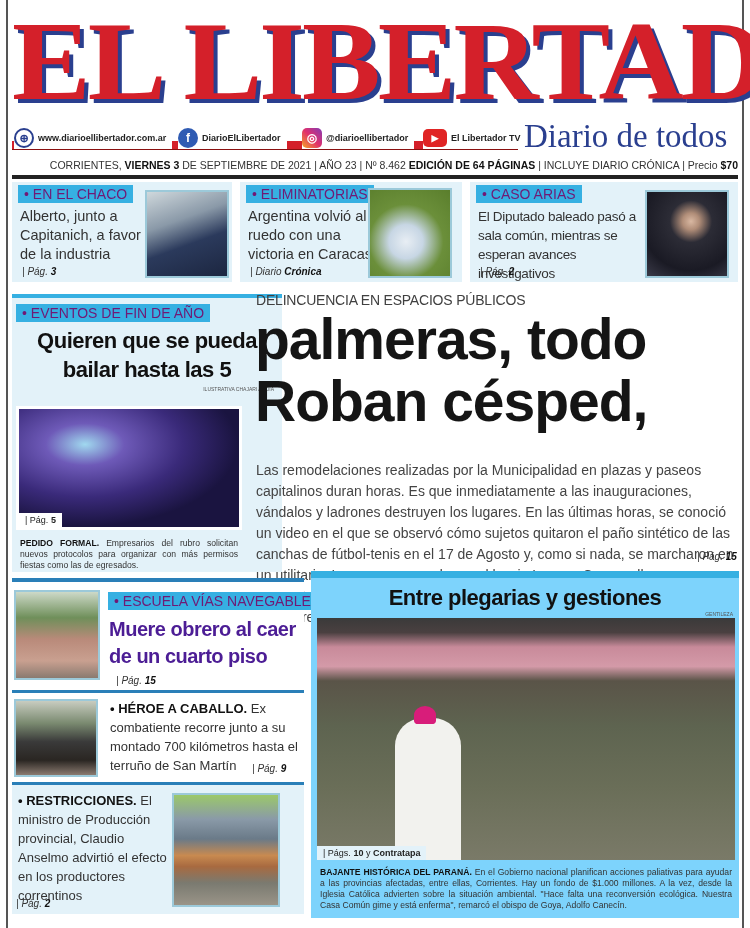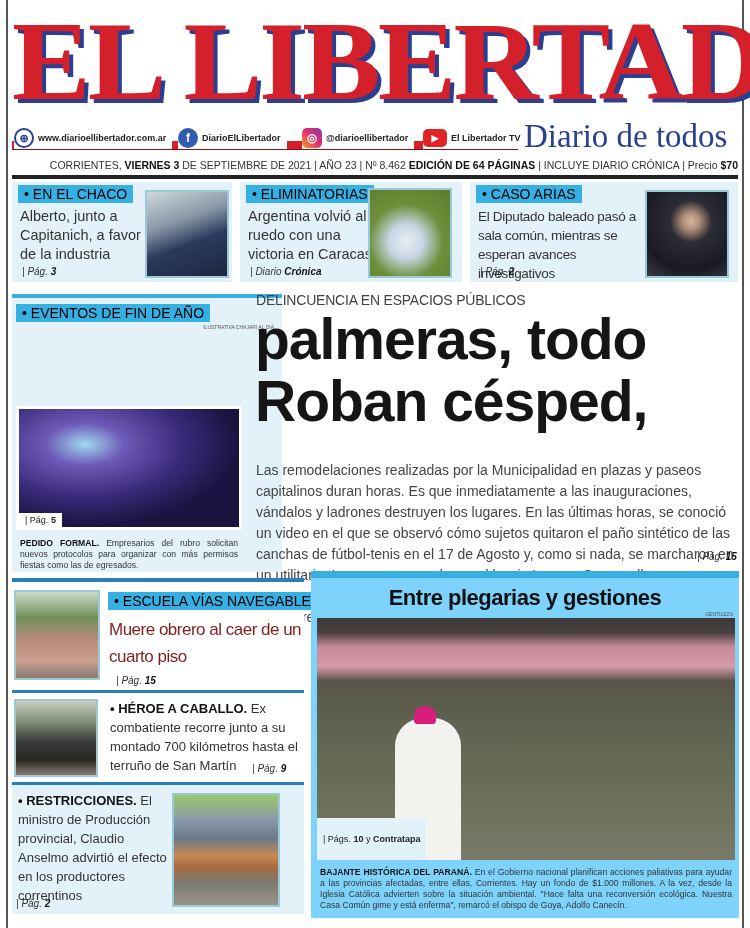--- a/index.html
+++ b/index.html
@@ -18,21 +18,21 @@
   .ic-fb { background: #2f5bb3; }
   .ic-ig { background: linear-gradient(45deg,#f5a623,#e1306c,#833ab4); border-radius: 5px !important; }
   .ic-yt { background: #e02424; border-radius: 5px !important; width: 24px !important; height: 18px !important; font-size: 9px !important; }
   .tagline { position: absolute; left: 524px; top: 118px; font-family: "Liberation Serif", serif; font-size: 33px; color: #2a3f8f; white-space: nowrap; }
   .dateline { position: absolute; left: 12px; top: 159px; width: 726px; text-align: right; font-size: 10.5px; color: #333; white-space: nowrap; }
   .dateline b { color: #111; }
   .rule { position: absolute; left: 12px; top: 175px; width: 726px; height: 4px; background: #222; }
 
   
   .teaser { position: absolute; top: 182px; height: 100px; background: #e3f2f9; }
-  .kicker { display: inline-block; background: #36b0e2; color: #000000; font-size: 14px; padding: 1px 6px 1px 6px; white-space: nowrap; }
+  .kicker { display: inline-block; background: #36b0e2; color: #701a75; font-size: 14px; padding: 1px 6px 1px 6px; white-space: nowrap; }
   .kicker::before { content: "• "; }
   .teaser .title { font-size: 14.5px; line-height: 19px; color: #333; margin: 4px 0 0 8px; }
   .pag { font-size: 10px; color: #333; font-style: italic; }
   .pag b { color: #111; }
   .photo { position: absolute; border: 2px solid #9cc9d9; }
 
   
   .lcol { position: absolute; left: 12px; top: 294px; width: 270px; height: 278px; background: #e3f2f9; border-top: 4px solid #36b0e2; }
   .big-head { font-weight: bold; color: #111; text-align: center; letter-spacing: -0.5px; }
 
@@ -94,41 +94,42 @@
 </div>
 <div class="teaser" style="left:470px;width:268px">
   <div style="margin:3px 0 0 6px"><span class="kicker">CASO ARIAS</span></div>
   <div class="title" style="width:170px;font-size:13.5px;letter-spacing:-0.3px">El Diputado baleado pasó a sala común, mientras se esperan avances investigativos</div>
   <div class="pag" style="position:absolute;left:10px;top:84px"><span>| Pág.</span> <b>2</b></div>
   <div class="photo" style="left:175px;top:8px;width:84px;height:88px;background:radial-gradient(circle at 55% 35%,#d9b8a2 0%,#b08d78 12%,#2c2c36 30%,#1a1a24 70%,#3a3a48 100%)"></div>
 </div>
 
 <div class="lcol">
   <div style="margin:6px 0 0 4px"><span class="kicker">EVENTOS DE FIN DE AÑO</span></div>
+  <div class="big-head" style="font-size:22px;line-height:29px;margin-top:4px">Quieren que se pueda bailar hasta las 5</div>
   <div style="text-align:right;font-size:5px;color:#555;padding-right:8px;margin-top:2px">ILUSTRATIVA CHAJARI AL DIA</div>
   <div class="photo" style="position:absolute;left:4px;top:108px;width:226px;height:124px;border:3px solid #fff;background:radial-gradient(ellipse at 30% 30%,#a0d8ef 0%,#6e5ab8 18%,#3a2a7a 45%,#1a1440 70%),linear-gradient(90deg,#2a1a50,#7a2a4a 40%,#c8b840 75%,#3a2a6a)">
     <div style="position:absolute;left:0;bottom:0;background:#fff;padding:2px 6px;font-size:9px"><span>| Pág.</span> <b>5</b></div>
   </div>
   <div style="position:absolute;left:8px;top:240px;width:218px;font-size:8.6px;line-height:11px;color:#333;text-align:justify">
     <b style="color:#111">PEDIDO FORMAL.</b> <span>Empresarios del rubro solicitan nuevos protocolos para organizar con más permisos fiestas como las de egresados.</span>
   </div>
 </div>
 
 <div class="main-kicker">DELINCUENCIA EN ESPACIOS PÚBLICOS</div>
 <div class="main-head">
   <div>palmeras, todo</div>
   <div>Roban césped,</div>
 </div>
 <div class="main-body">Las remodelaciones realizadas por la Municipalidad en plazas y paseos capitalinos duran horas. Es que inmediatamente a las inauguraciones, vándalos y ladrones destruyen los lugares. En las últimas horas, se conoció un video en el que se observó cómo sujetos quitaron el paño sintético de las canchas de fútbol-tenis en el 17 de Agosto y, como si nada, se marcharon en un utilitario. La semana pasada, en el barrio Laguna Seca se llevaron elementos de gimnasia y rompieron los aparatos. Hasta las plantas desaparecieron.</div>
 <div class="pag main-pag"><span>| Pág.</span> <b>15</b></div>
 
 <div class="bl" style="top:578px;height:108px;border-top:4px solid #2a7fb8;background:#fff">
   <div class="photo" style="left:2px;top:8px;width:86px;height:90px;background:linear-gradient(180deg,#cdd9c8 0%,#6f8f5a 30%,#b98a7a 55%,#c9a090 80%,#8a7a70 100%)"></div>
   <div style="position:absolute;left:96px;top:10px"><span class="kicker">ESCUELA VÍAS NAVEGABLES</span></div>
-  <div style="position:absolute;left:97px;top:34px;width:196px;font-size:17px;line-height:27px;font-weight:normal;color:#7f1d1d;letter-spacing:-0.5px">Muere obrero al caer de un cuarto piso</div>
+  <div style="position:absolute;left:97px;top:34px;width:196px;font-size:20px;line-height:27px;font-weight:bold;color:#4c1d95;letter-spacing:-0.5px">Muere obrero al caer de un cuarto piso</div>
   <div class="pag" style="position:absolute;left:104px;top:93px"><span>| Pág.</span> <b>15</b></div>
 </div>
 <div class="bl" style="top:690px;height:88px;border-top:3px solid #2a7fb8;background:#fff">
   <div class="photo" style="left:2px;top:6px;width:84px;height:78px;background:linear-gradient(180deg,#c8ccc0 0%,#7a8a70 30%,#3a3a3a 55%,#2a2622 80%,#8a7a70 100%)"></div>
   <div style="position:absolute;left:98px;top:6px;width:190px;font-size:13px;line-height:19px;color:#333">
     <b style="color:#111">• HÉROE A CABALLO.</b> <span>Ex combatiente  recorre junto a su montado 700 kilómetros hasta el terruño de San Martín</span>
   </div>
   <div class="pag" style="position:absolute;left:240px;top:70px"><span>| Pág.</span> <b>9</b></div>
 </div>
 <div class="bl" style="top:782px;height:132px;border-top:3px solid #2a7fb8;background:#e3f2f9">
@@ -138,18 +139,18 @@
   <div class="pag" style="position:absolute;left:4px;top:113px"><span>| Pág.</span> <b>2</b></div>
   <div class="photo" style="left:160px;top:8px;width:108px;height:114px;background:linear-gradient(180deg,#9bc86a 0%,#8a9aa8 22%,#6a7a88 40%,#c88a50 55%,#a86a40 65%,#7a7a70 80%,#9a9488 100%)"></div>
 </div>
 
 <div class="bottom-right">
   <div class="big-head" style="font-size:22px;line-height:28px;margin-top:6px">Entre plegarias y gestiones</div>
   <div style="position:absolute;right:6px;top:33px;font-size:5px;color:#555">GENTILEZA</div>
   <div style="position:absolute;left:6px;top:40px;width:418px;height:242px;background:linear-gradient(180deg,#3a3a3a 0%,#4a4040 6%,#c88a9a 12%,#d49aa8 20%,#5a5448 26%,#5e6450 45%,#6a6e58 70%,#7a7a68 100%)">
     <div style="position:absolute;left:78px;top:100px;width:66px;height:142px;background:#f2f2ee;border-radius:28px 28px 0 0"></div>
     <div style="position:absolute;left:97px;top:88px;width:22px;height:18px;background:#d81d7a;border-radius:50% 50% 20% 20%"></div>
-    <div style="position:absolute;left:0;bottom:0;background:#e3f2f9;padding:16px 6px;font-size:9px"><span>| Págs.</span> <b>10</b> <span>y</span> <b>Contratapa</b></div>
+    <div style="position:absolute;left:0;bottom:0;background:#e3f2f9;padding:2px 6px;font-size:9px"><span>| Págs.</span> <b>10</b> <span>y</span> <b>Contratapa</b></div>
   </div>
   <div style="position:absolute;left:9px;top:289px;width:412px;font-size:8.6px;line-height:11px;color:#333;text-align:justify">
     <b style="color:#111">BAJANTE HISTÓRICA DEL PARANÁ.</b> <span>En el Gobierno nacional planifican acciones paliativas para ayudar a las provincias afectadas, entre ellas, Corrientes. Hay un fondo de $1.000 millones. A la vez, desde la Iglesia Católica advierten sobre la situación ambiental. "Hace falta una reconversión ecológica. Nuestra Casa Común gime y está enferma", remarcó el obispo de Goya, Adolfo Canecín.</span>
   </div>
 </div>
 
 </body></html>

